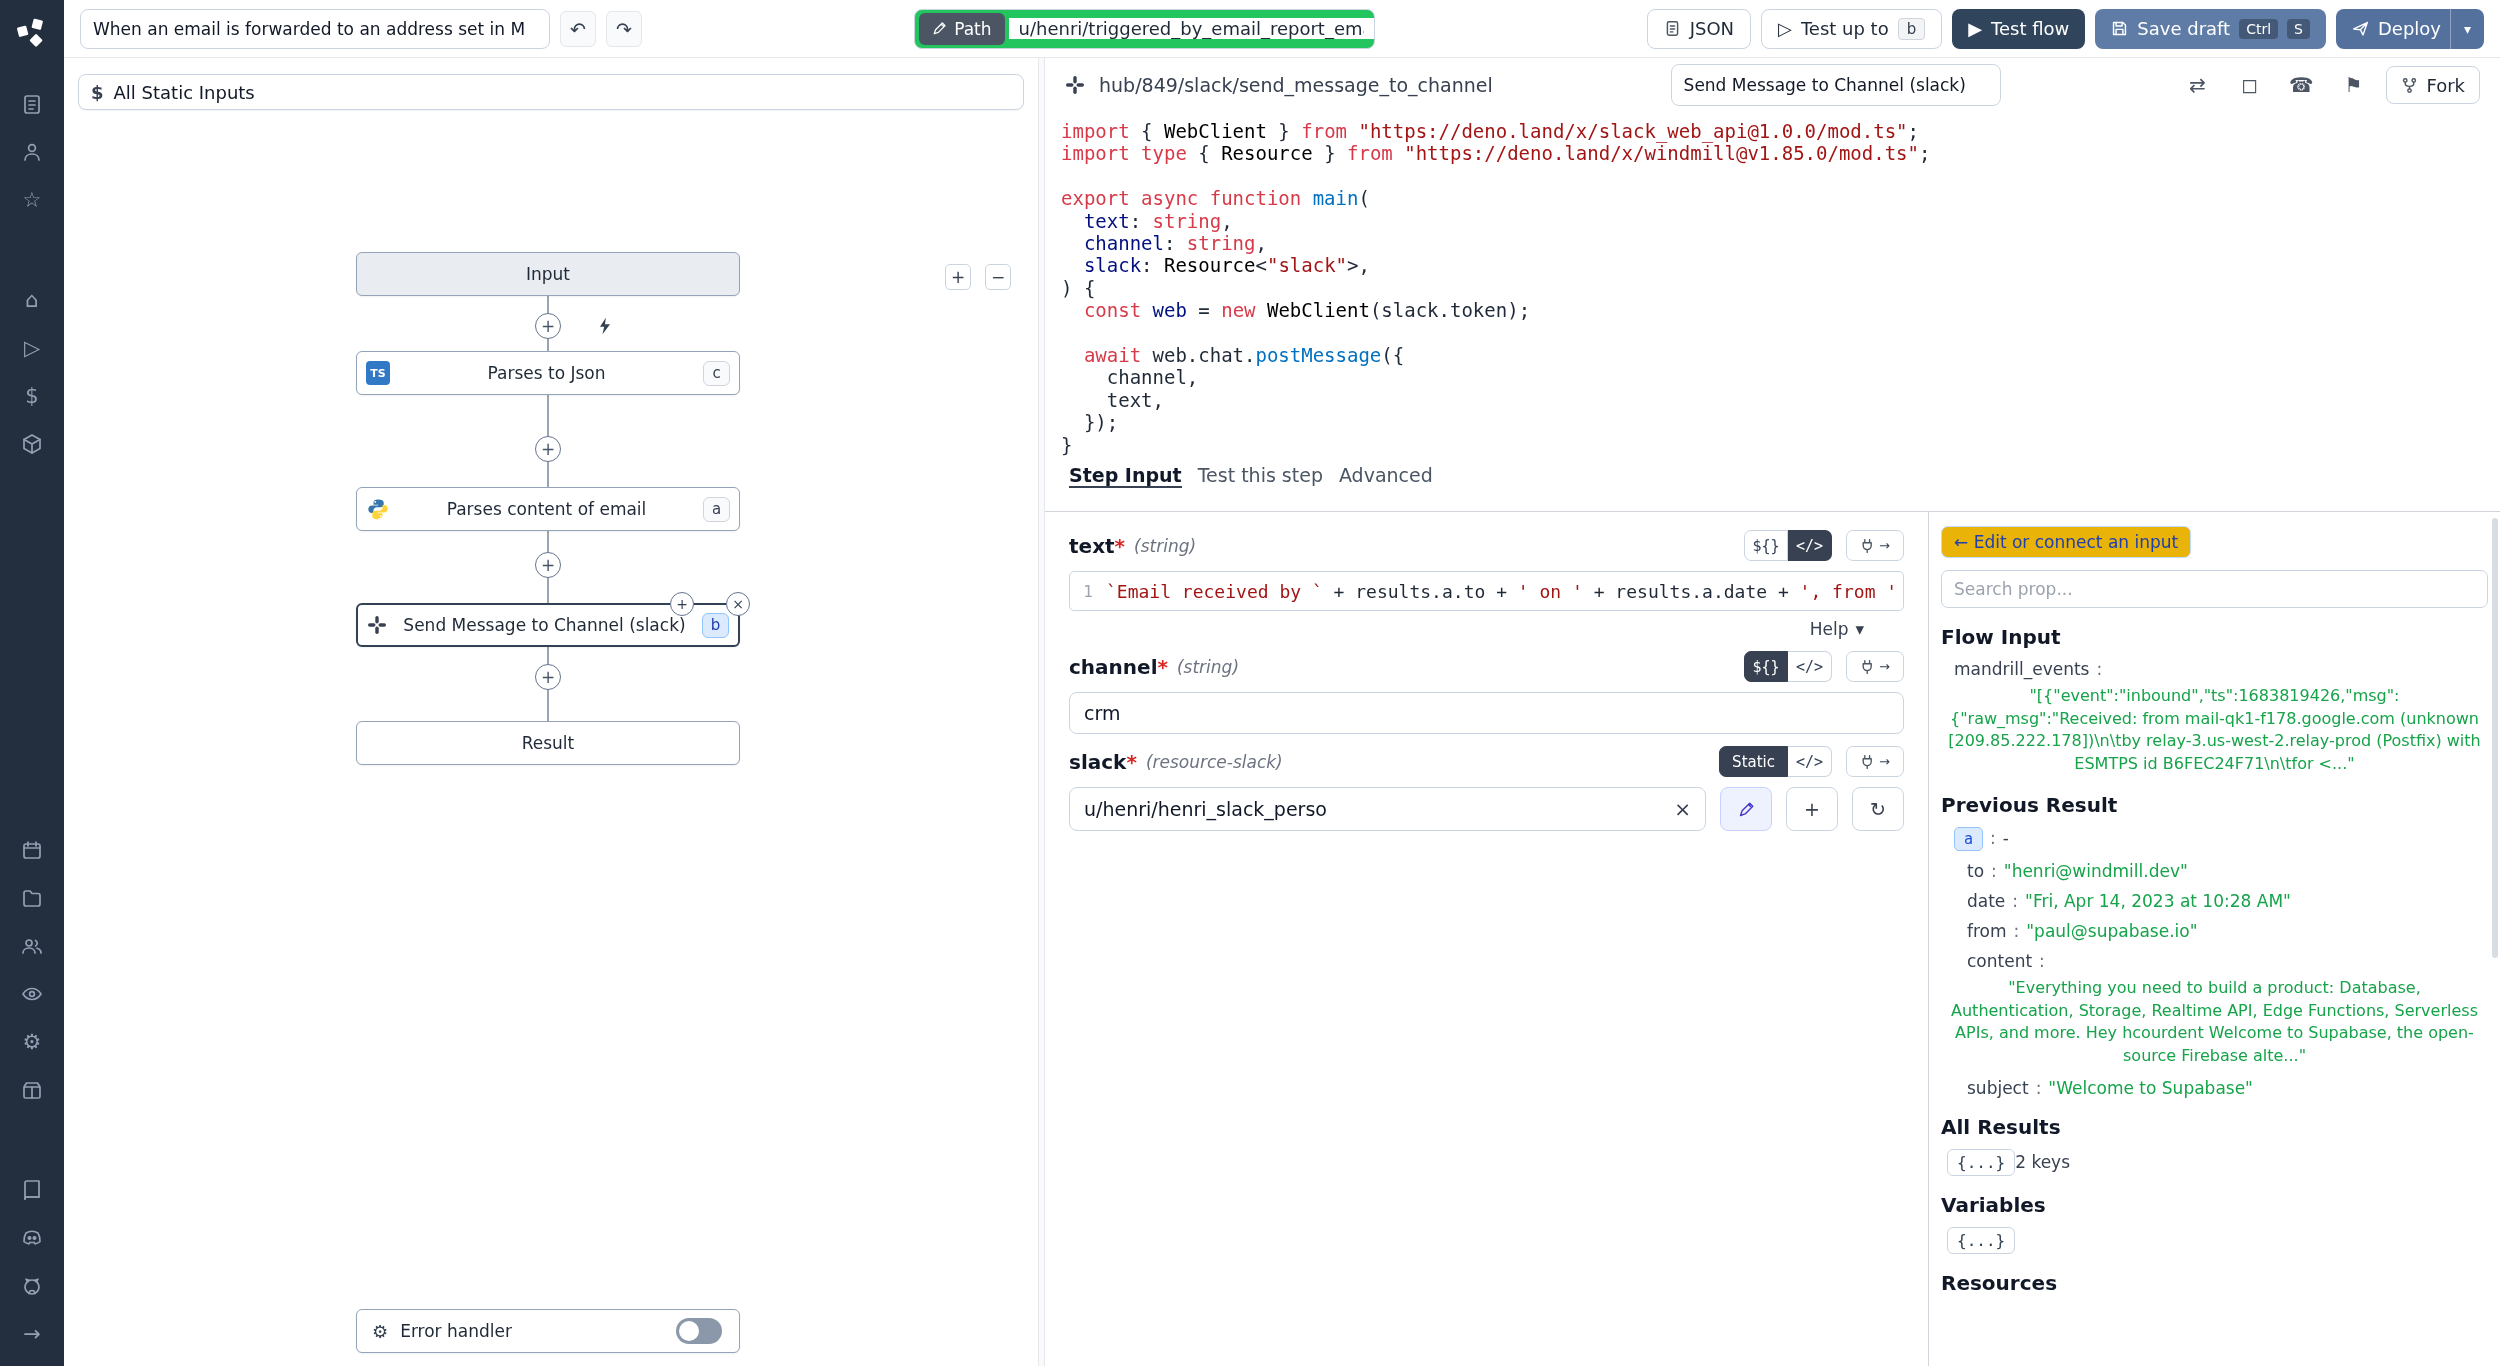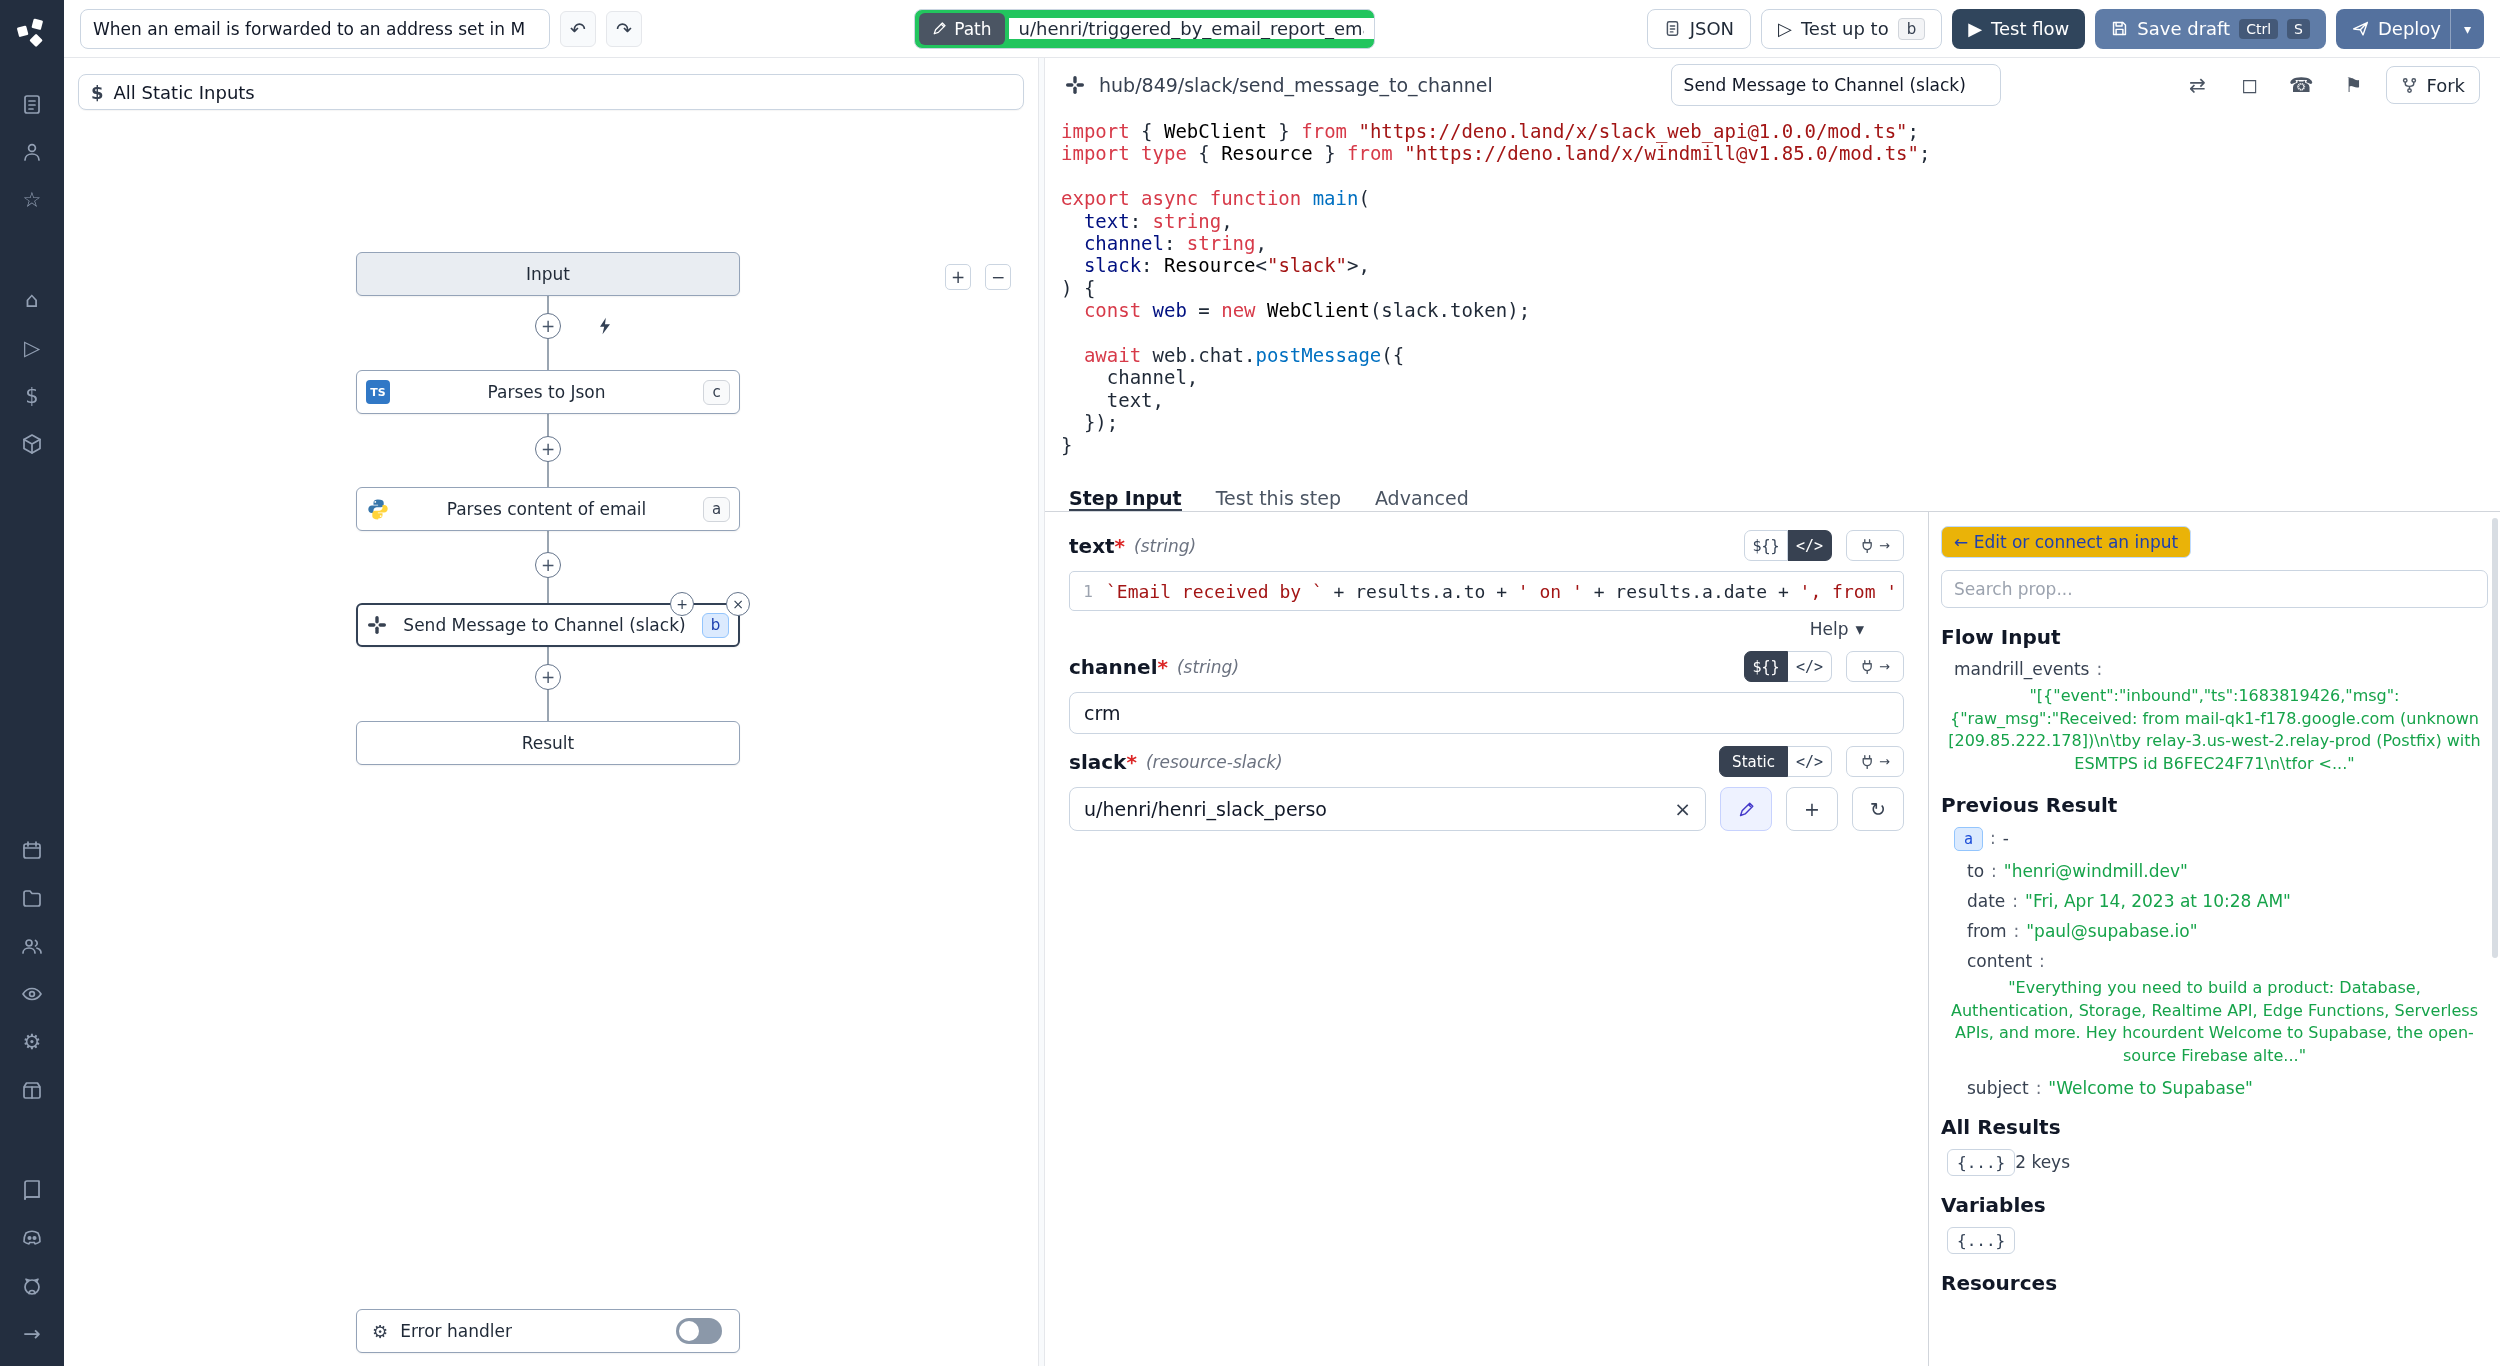--- a/index.html
+++ b/index.html
@@ -88,21 +88,21 @@
   font-size:20px;color:#4b5563}
 .fork-btn{height:38px;border:1px solid #cbd5e1;border-radius:8px;display:flex;align-items:center;
   gap:8px;padding:0 14px;font-size:18px;color:#1f2937;background:#fff}
 .code-editor{padding:8px 0 4px 16px;font:19px/22.4px "DejaVu Sans Mono",monospace;flex-shrink:0;
   white-space:pre;overflow:hidden;height:352px}
 .cl{min-height:22.4px}
 .tk-kw{color:#d73a49}.tk-str{color:#a31515}.tk-cls{color:#000000}.tk-fn{color:#0070c1}
 .tk-var{color:#001080}.tk-pl{color:#1f2937}
 
 
-.tabs{height:48px;border-bottom:1px solid #d1d5db;display:flex;align-items:flex-end;gap:34px;
+.tabs{height:48px;border-bottom:1px solid #d1d5db;display:flex;align-items:flex-start;gap:16px;
   padding:0 0 0 24px;flex-shrink:0}
 .tab{display:flex;align-items:center;font-size:19px;color:#4b5563;border-bottom:2px solid transparent;cursor:pointer}
 .tab.active{color:#111827;font-weight:bold;border-bottom:2px solid #374151}
 
 
 .bottom{flex:1;display:flex;min-height:0}
 .inputs-panel{flex:1;padding:16px 24px;min-width:0;overflow:hidden}
 .arg-head{display:flex;align-items:center;margin-top:12px}
 .arg-head:first-child{margin-top:2px}
 .arg-name{font-size:20px;font-weight:bold;color:#111827}
@@ -361,21 +361,21 @@
           <span class="ntitle">Input</span>
         </div>
 
         <div class="plus-dot" style="top:255px">+</div>
         <div class="bolt">
           <svg width="20" height="20" viewBox="0 0 24 24">
               <path d="M13 2 6 13h5l-2 9 9-12h-6z" fill="#334155"></path>
             </svg>
         </div>
 
-        <div class="node" style="top:312px">
+        <div class="node" style="top:293px">
           <span class="ts-icon">TS</span>
           <span class="ntitle">Parses to Json</span>
           <span class="nbadge">c</span>
         </div>
 
         <div class="plus-dot" style="top:378px">+</div>
 
         <div class="node" style="top:429px">
           <svg width="24" height="24" viewBox="0 0 24 24">
             <path d="M11.8 2.5c-2.6 0-4.3 1.1-4.3 3.2v2h4.6v.9H5.9c-2.1 0-3.6 1.4-3.6 3.7 0 2.2 1.4 3.7 3.5 3.7h1.7v-2.4c0-1.9 1.5-3.3 3.4-3.3h4c1.6 0 2.8-1.2 2.8-2.8V5.7c0-2-1.9-3.2-5.9-3.2z" fill="#3776ab"></path>

